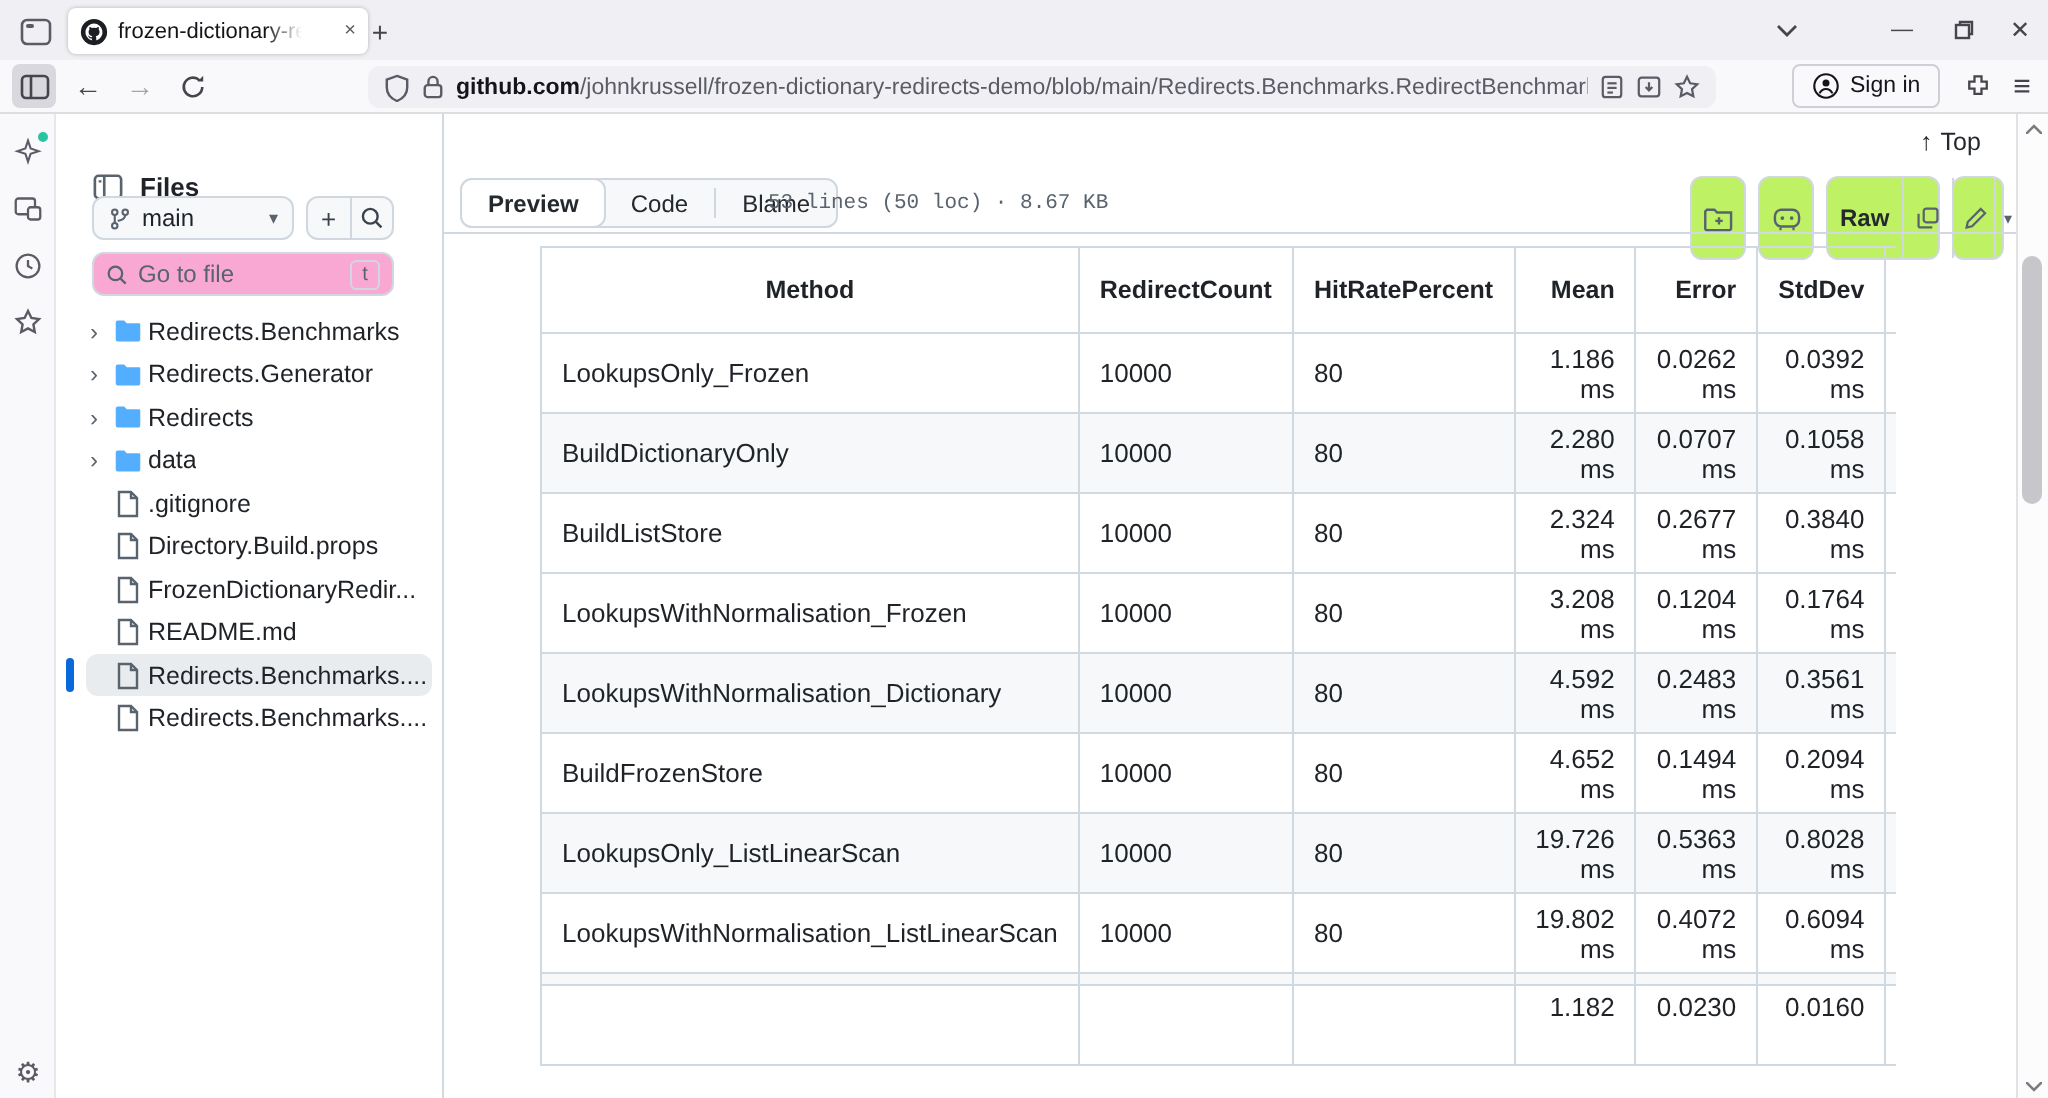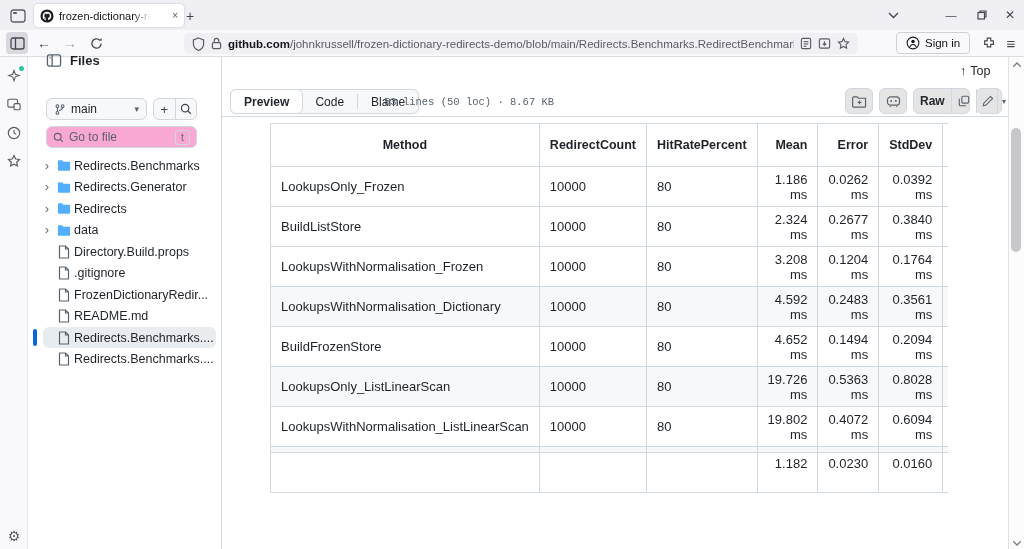--- a/index.html
+++ b/index.html
@@ -27,21 +27,21 @@
   .url-path{color:#5b5b66;}
   .url-ico{color:#5b5b66;display:flex;align-items:center;}
   .signin{left:896px;top:32px;height:22px;border:1px solid #cfcfd8;border-radius:4px;display:flex;align-items:center;
           gap:5px;padding:0 9px;color:#15141a;font-size:11.5px;background:#f9f9fb;box-sizing:border-box;justify-content:center;}
   
   .ffstrip{left:0;top:57px;width:28px;height:492px;background:#f9f9fb;border-right:1px solid #e7e7ec;box-sizing:border-box;}
   .stripico{left:6px;width:16px;height:16px;color:#5b5b66;display:flex;align-items:center;justify-content:center;}
   .greendot{position:absolute;right:-2px;top:-2px;width:5px;height:5px;border-radius:50%;background:#2ac3a2;}
   
   .gh-sidebar{left:28px;top:57px;width:194px;height:492px;background:#fff;border-right:1px solid #d1d9e0;box-sizing:border-box;}
-  .files-hdr{left:46px;top:53px;display:flex;align-items:center;gap:8px;color:#1f2328;}
+  .files-hdr{left:46px;top:86px;display:flex;align-items:center;gap:8px;color:#1f2328;}
   .files-hdr .lbl{font-weight:bold;font-size:13px;}
   .branch-btn{left:46px;top:98px;width:101px;height:22px;border:1px solid #d0d7de;border-radius:6px;background:#f6f8fa;
               display:flex;align-items:center;gap:5px;padding:0 7px;box-sizing:border-box;font-size:12px;}
   .plussearch{left:153px;top:98px;width:44px;height:22px;border:1px solid #d0d7de;border-radius:6px;background:#f6f8fa;
               display:flex;box-sizing:border-box;}
   .seg{flex:1;display:flex;align-items:center;justify-content:center;color:#3a434c;font-size:13px;}
   .seg + .seg{border-left:1px solid #d0d7de;}
   .goto{left:46px;top:126px;width:151px;height:22px;border:1px solid #d0d7de;border-radius:6px;background:#f9a8d4;
         display:flex;align-items:center;gap:5px;padding:0 6px;box-sizing:border-box;color:#59636e;font-size:12px;}
   .goto .kbd{margin-left:auto;border:1px solid #d0d7de;border-radius:3px;width:13px;height:13px;font-size:10px;
@@ -61,21 +61,21 @@
   .crumb-repo{color:#0969da;}
   .crumb-sep{color:#59636e;}
   .crumb-file{font-weight:bold;color:#1f2328;}
   .top-link{left:960px;top:64px;display:flex;align-items:center;gap:4px;font-size:12.5px;color:#25292e;}
   .seggroup{left:230px;top:89px;height:25px;border:1px solid #d0d7de;border-radius:6px;background:#f6f8fa;
             display:flex;align-items:stretch;box-sizing:border-box;font-size:12px;color:#25292e;}
   .seggroup .tabseg{display:flex;align-items:center;padding:0 13px;}
   .tabseg.active{background:#fff;border:1px solid #d0d7de;border-radius:6px;margin:-1px;font-weight:bold;}
   .tabseg-div{width:1px;background:#d0d7de;margin:4px 0;}
   .filemeta{left:384px;top:96px;font-family:"Liberation Mono",monospace;font-size:10.5px;color:#59636e;}
-  .ghbtn{top:88px;height:26px;border:1px solid #d0d7de;border-radius:6px;background:#e5e5e5;display:flex;align-items:stretch;
+  .ghbtn{top:88px;height:42px;border:1px solid #d0d7de;border-radius:6px;background:#bef264;display:flex;align-items:stretch;
          box-sizing:border-box;color:#59636e;}
   .ghbtn .bseg{display:flex;align-items:center;justify-content:center;padding:0 6px;}
   .ghbtn .bseg + .bseg{border-left:1px solid #d0d7de;}
   .rawlbl{font-size:12px;font-weight:bold;color:#25292e;}
   .hdr-border{left:222px;top:116px;width:786px;height:1px;background:#d1d9e0;}
   
   .tablewrap{left:270px;top:123px;width:678px;height:426px;overflow:hidden;}
   table.md{border-collapse:collapse;table-layout:fixed;font-size:13px;color:#1f2328;}
   .md th,.md td{border:1px solid #d1d9e0;padding:0 10px;box-sizing:border-box;overflow:hidden;white-space:nowrap;}
   .md th{height:43px;font-weight:bold;font-size:12.5px;}
@@ -289,30 +289,30 @@
         </span>
         <span class="tlabel">data</span>
       </div>
       <div class="tree-item file">
         <span class="ticon">
           <svg width="12" height="14" viewBox="0 0 12 14">
             <path d="M1.5 1h6l3 3v9h-9z" fill="none" stroke="#59636e" stroke-width="1.2"></path>
             <path d="M7.5 1v3h3" fill="none" stroke="#59636e" stroke-width="1.2"></path>
           </svg>
         </span>
-        <span class="tlabel">Directory.Build.props</span>
+        <span class="tlabel">.gitignore</span>
       </div>
       <div class="tree-item file">
         <span class="ticon">
           <svg width="12" height="14" viewBox="0 0 12 14">
             <path d="M1.5 1h6l3 3v9h-9z" fill="none" stroke="#59636e" stroke-width="1.2"></path>
             <path d="M7.5 1v3h3" fill="none" stroke="#59636e" stroke-width="1.2"></path>
           </svg>
         </span>
-        <span class="tlabel">.gitignore</span>
+        <span class="tlabel">Directory.Build.props</span>
       </div>
       <div class="tree-item file">
         <span class="ticon">
           <svg width="12" height="14" viewBox="0 0 12 14">
             <path d="M1.5 1h6l3 3v9h-9z" fill="none" stroke="#59636e" stroke-width="1.2"></path>
             <path d="M7.5 1v3h3" fill="none" stroke="#59636e" stroke-width="1.2"></path>
           </svg>
         </span>
         <span class="tlabel">FrozenDictionaryRedir...</span>
       </div>
@@ -432,20 +432,35 @@
               <div class="twoline">1.186<br>ms</div>
             </td>
             <td class="r">
               <div class="twoline">0.0262<br>ms</div>
             </td>
             <td class="r">
               <div class="twoline">0.0392<br>ms</div>
             </td>
             <td class="r"></td>
           </tr>
+          <tr class="zebra">
+            <td class="l">BuildDictionaryOnly</td>
+            <td class="l">10000</td>
+            <td class="l">80</td>
+            <td class="r">
+              <div class="twoline">2.280<br>ms</div>
+            </td>
+            <td class="r">
+              <div class="twoline">0.0707<br>ms</div>
+            </td>
+            <td class="r">
+              <div class="twoline">0.1058<br>ms</div>
+            </td>
+            <td class="r"></td>
+          </tr>
           <tr class="">
             <td class="l">BuildListStore</td>
             <td class="l">10000</td>
             <td class="l">80</td>
             <td class="r">
               <div class="twoline">2.324<br>ms</div>
             </td>
             <td class="r">
               <div class="twoline">0.2677<br>ms</div>
             </td>

